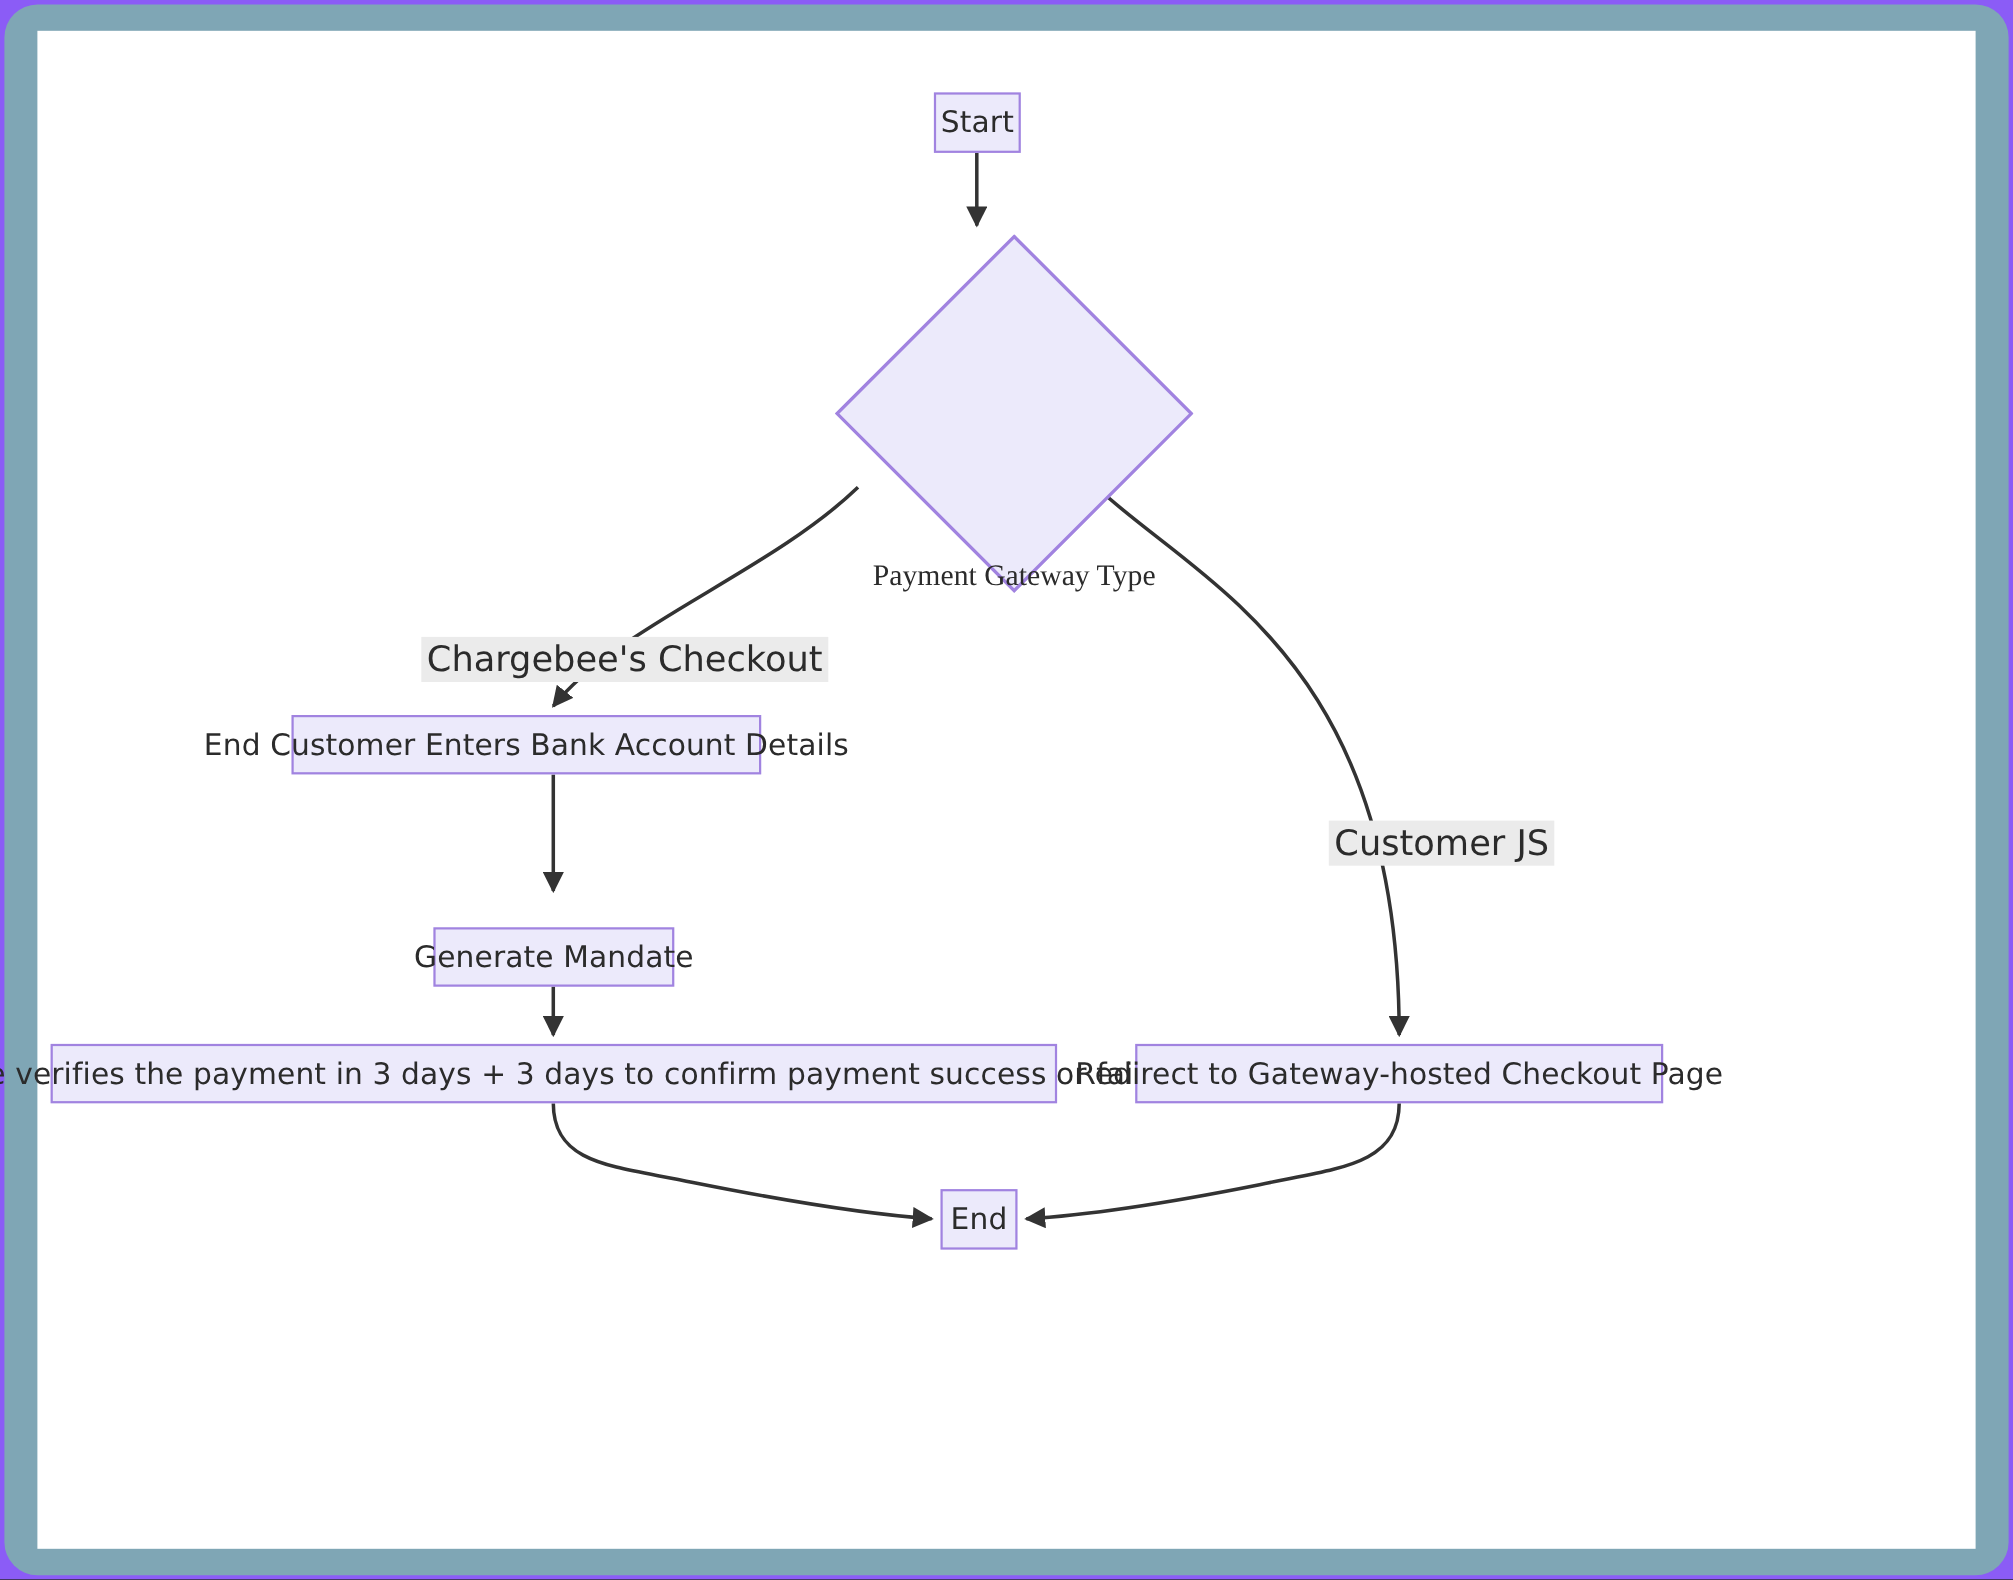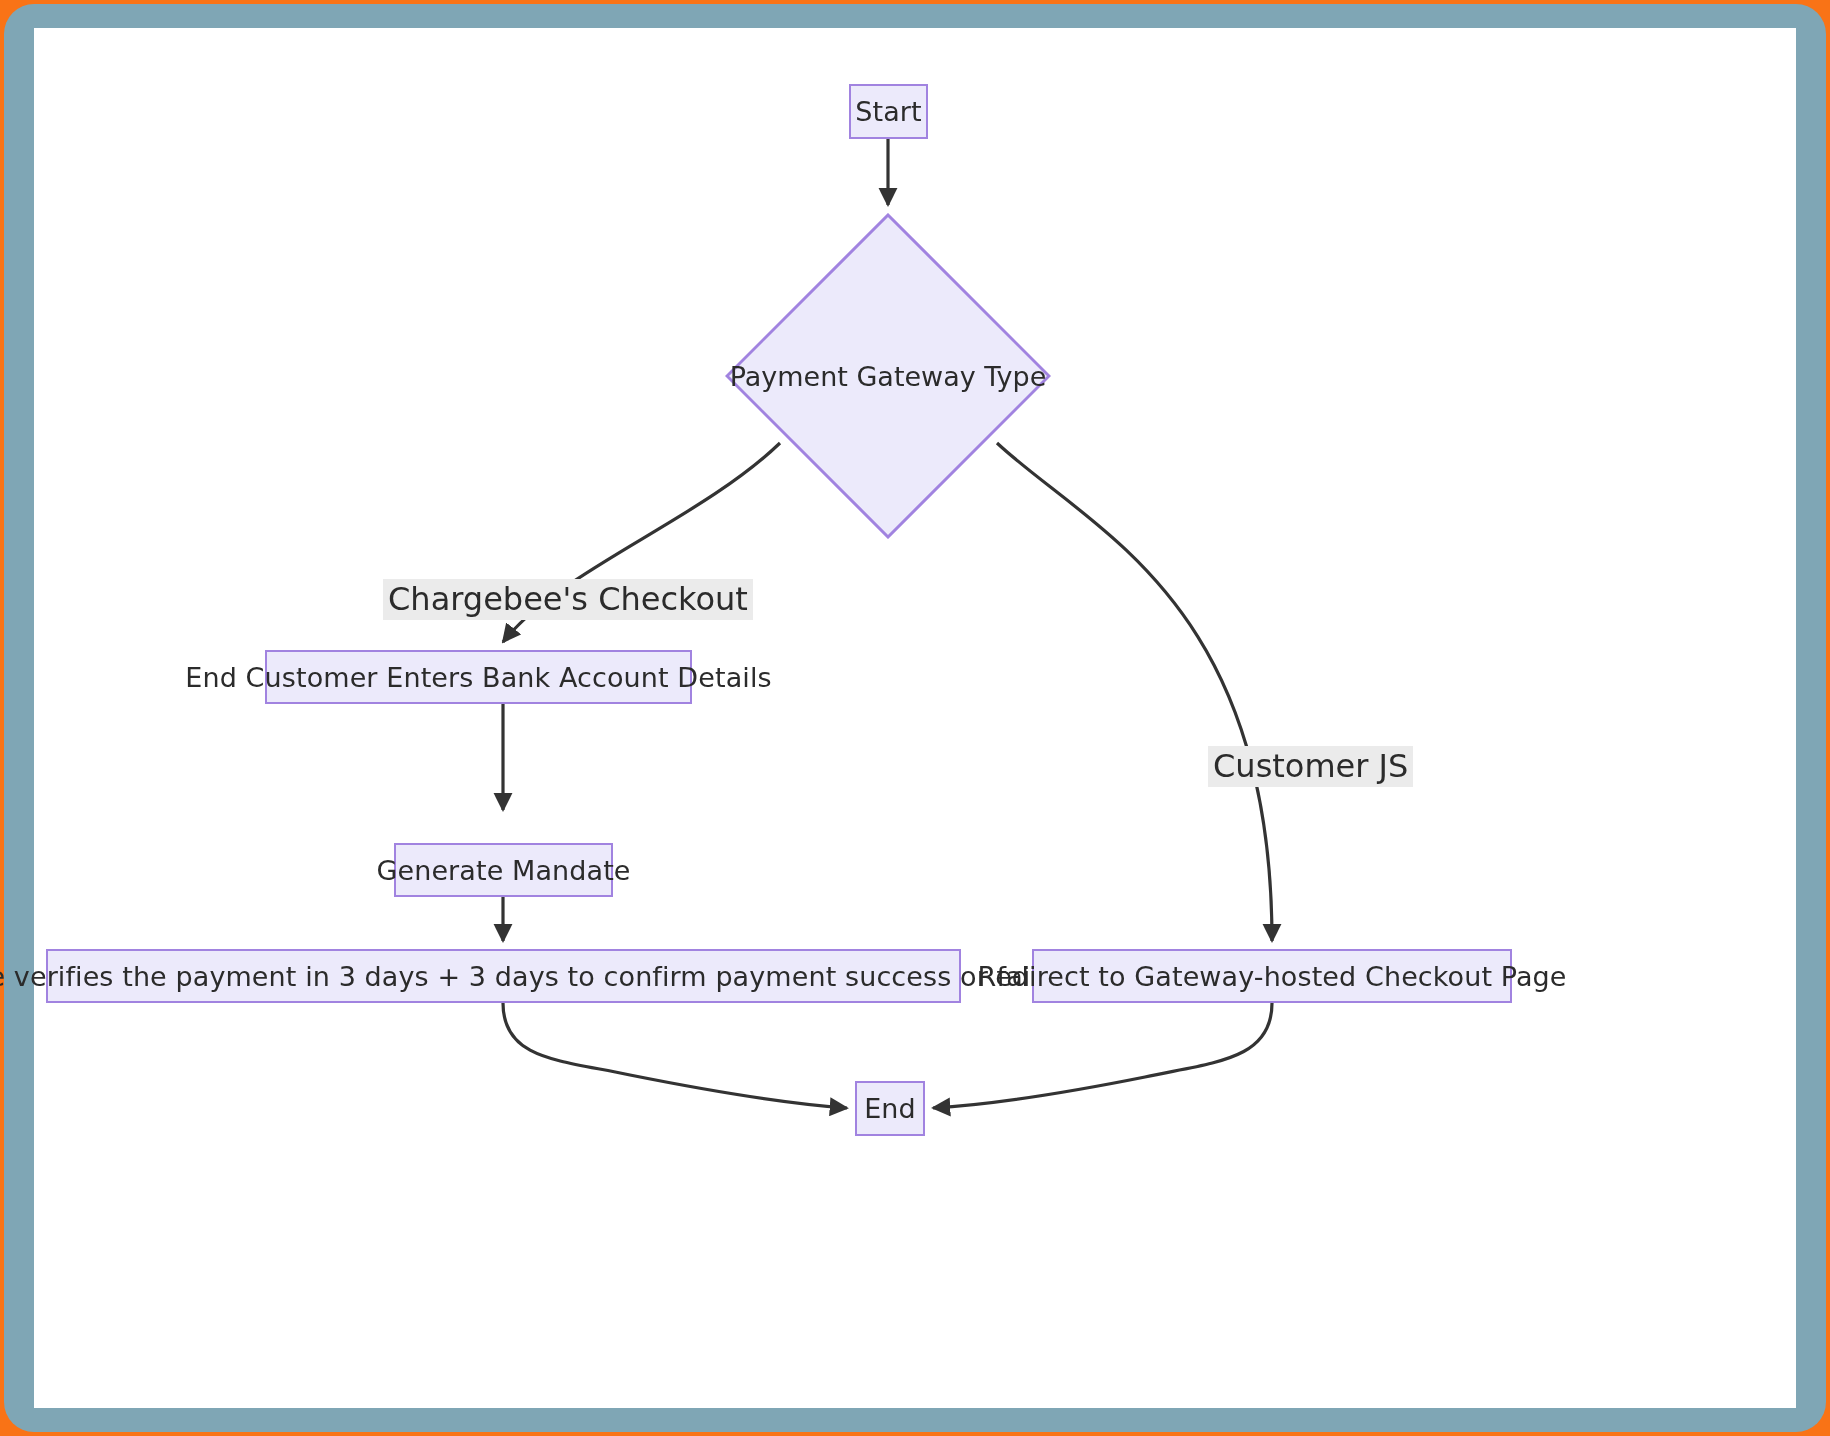--- a/index.html
+++ b/index.html
@@ -4,21 +4,21 @@
 <style>
   html, body {
     margin: 0;
     padding: 0;
     background: #000000;
   }
   #stage {
     position: relative;
     width: 1830px;
     height: 1436px;
-    background: #f97316;
+    background: #8b5cf6;
     overflow: hidden;
     font-family: "DejaVu Sans", sans-serif;
   }
   
   #frame {
     position: absolute;
     left: 4px;
     top: 4px;
     width: 1822px;
     height: 1428px;
@@ -66,22 +66,22 @@
   #node-start {
     left: 849px; top: 84px; width: 79px; height: 55px;
   }
   #node-end {
     left: 855px; top: 1081px; width: 70px; height: 55px;
   }
 
   
   #node-decision {
     position: absolute;
-    left: 725px; top: 213px; width: 326px; height: 326px;
-    display: flex; align-items: center; justify-content: center;
+    left: 759px; top: 213px; width: 326px; height: 326px;
+    display: flex; align-items: flex-end; justify-content: center; font-family: Liberation Serif, serif;
   }
   #node-decision .diamond-shape {
     position: absolute;
     left: 0; top: 0; width: 100%; height: 100%;
   }
   #node-decision .diamond-text {
     position: relative;
     z-index: 2;
     color: #2B2B2B;
     font-size: 27px;

